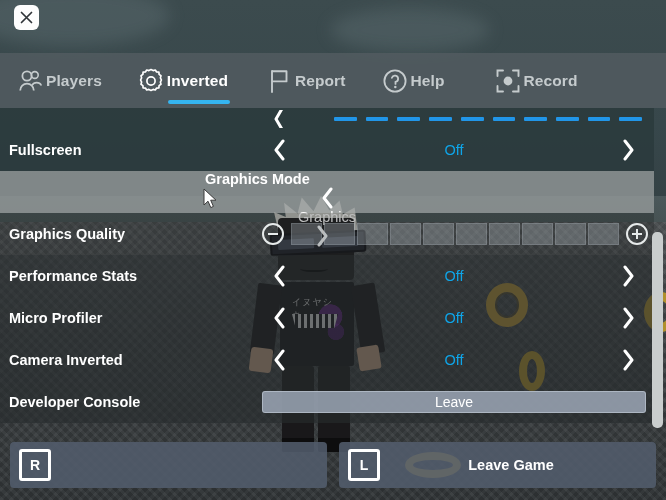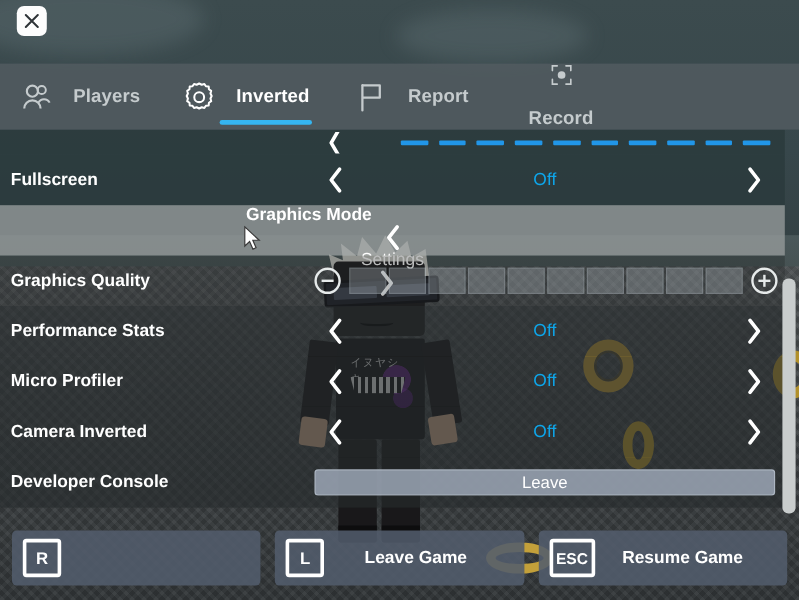--- a/index.html
+++ b/index.html
@@ -151,21 +151,21 @@
   }
   .close-btn svg { display: block; }
 
   .tabbar {
     position: absolute; left: 0; top: 53px; width: 666px; height: 55px;
     background: rgba(84,92,98,0.80);
     display: flex; align-items: center; z-index: 20;
   }
   .tab {
     position: relative;
-    display: flex; align-items: center; gap: 18px;
+    display: flex; align-items: center; gap: 3px;
     height: 55px; padding: 0 4px;
     cursor: pointer;
     color: #c5cbcd;
   }
   .tab .tab-label {
     font-size: 15.5px; font-weight: bold; letter-spacing: .1px; white-space: nowrap;
   }
   .tab.active { color: #ffffff; }
   .tab .underline {
     position: absolute; left: 34px; right: 2px; bottom: 4px; height: 4px;
@@ -351,22 +351,31 @@
 
     <div class="tab" style="margin-left:30px;">
       <svg class="tab-icon" viewBox="0 0 26 26">
         <path d="M6 24 L6 3" stroke="#c5cbcd" stroke-width="1.9" stroke-linecap="round" fill="none"></path>
         <path d="M6 3.2 L20.5 3.2 L20.5 13.4 L6 13.4" fill="none" stroke="#c5cbcd" stroke-width="1.9" stroke-linejoin="round"></path>
       </svg>
       <span class="tab-label">Report</span>
 
     </div>
 
-
-    <div class="tab" style="margin-left:42px;flex-direction:column;">
+    <div class="tab" style="margin-left:28px;">
+      <svg class="tab-icon" viewBox="0 0 26 26">
+        <circle cx="13" cy="13" r="10.6" fill="none" stroke="#c5cbcd" stroke-width="1.8"></circle>
+        <path d="M9.9 9.8 a3.2 3.2 0 1 1 3.6 4.2 l0 1.9" fill="none" stroke="#c5cbcd" stroke-width="1.8" stroke-linecap="round"></path>
+        <circle cx="13.3" cy="19.1" r="1.25" fill="#c5cbcd"></circle>
+      </svg>
+      <span class="tab-label">Help</span>
+
+    </div>
+
+    <div class="tab" style="margin-left:42px;">
       <svg class="tab-icon" viewBox="0 0 26 26">
         <path d="M2.5 8 L2.5 2.5 L8 2.5" fill="none" stroke="#c5cbcd" stroke-width="1.9" stroke-linecap="round"></path>
         <path d="M18 2.5 L23.5 2.5 L23.5 8" fill="none" stroke="#c5cbcd" stroke-width="1.9" stroke-linecap="round"></path>
         <path d="M23.5 18 L23.5 23.5 L18 23.5" fill="none" stroke="#c5cbcd" stroke-width="1.9" stroke-linecap="round"></path>
         <path d="M8 23.5 L2.5 23.5 L2.5 18" fill="none" stroke="#c5cbcd" stroke-width="1.9" stroke-linecap="round"></path>
         <circle cx="13" cy="13" r="4.4" fill="#c5cbcd"></circle>
       </svg>
       <span class="tab-label">Record</span>
 
     </div>
@@ -410,21 +419,21 @@
       </div>
     </div>
 
     <div class="row hover">
       <div class="row-label">Graphics Mode</div>
       <div class="chev">
         <svg width="16" height="22" viewBox="0 0 16 22">
           <path d="M12 2 L5 11 L12 20" fill="none" stroke="#ffffff" stroke-width="3" stroke-linecap="round" stroke-linejoin="round"></path>
         </svg>
       </div>
-      <div class="row-value">Settings</div>
+      <div class="row-value">Graphics</div>
       <div class="chev right">
         <svg width="16" height="22" viewBox="0 0 16 22">
           <path d="M4 2 L11 11 L4 20" fill="none" stroke="#ffffff" stroke-width="3" stroke-linecap="round" stroke-linejoin="round"></path>
         </svg>
       </div>
     </div>
 
     <div class="row clear">
       <div class="row-label">Graphics Quality</div>
       <div class="slider-area">
@@ -504,23 +513,19 @@
 
     <div class="act-btn">
       <div class="key-cap">R</div>
     </div>
 
     <div class="act-btn">
       <div class="key-cap">L</div>
       <div class="act-label">Leave Game</div>
     </div>
 
-    <div class="act-btn">
-      <div class="key-cap wide">ESC</div>
-      <div class="act-label">Resume Game</div>
-    </div>
   </div>
 
   <svg class="cursor" width="16" height="22" viewBox="0 0 16 22">
     <path d="M1 1 L1 17 L5 13.2 L7.8 19.6 L10.4 18.4 L7.7 12.2 L13 12.2 Z" fill="#ffffff" stroke="#3a3a3a" stroke-width="1"></path>
   </svg>
 
 </div>
 
 </body></html>

